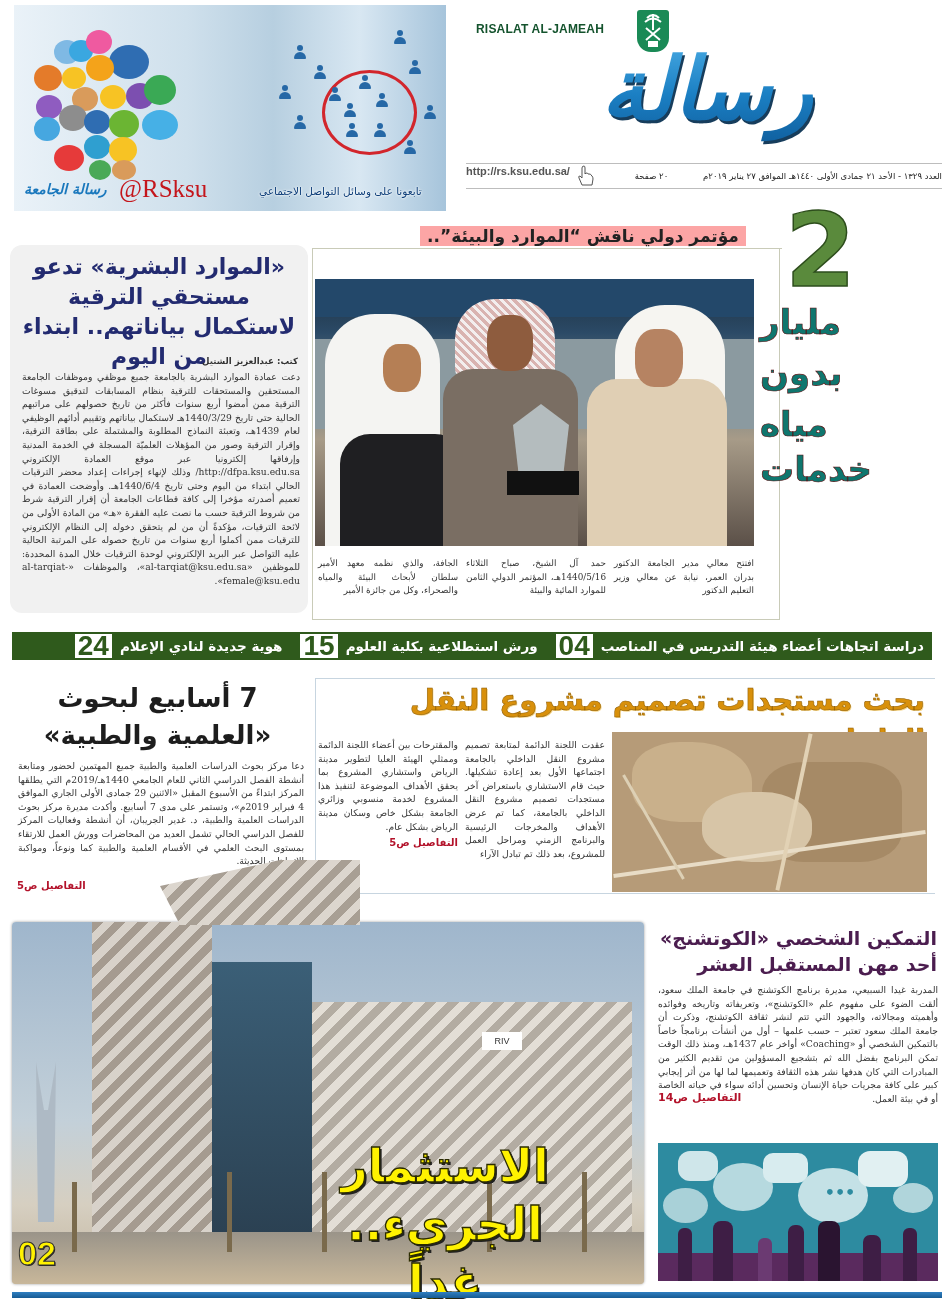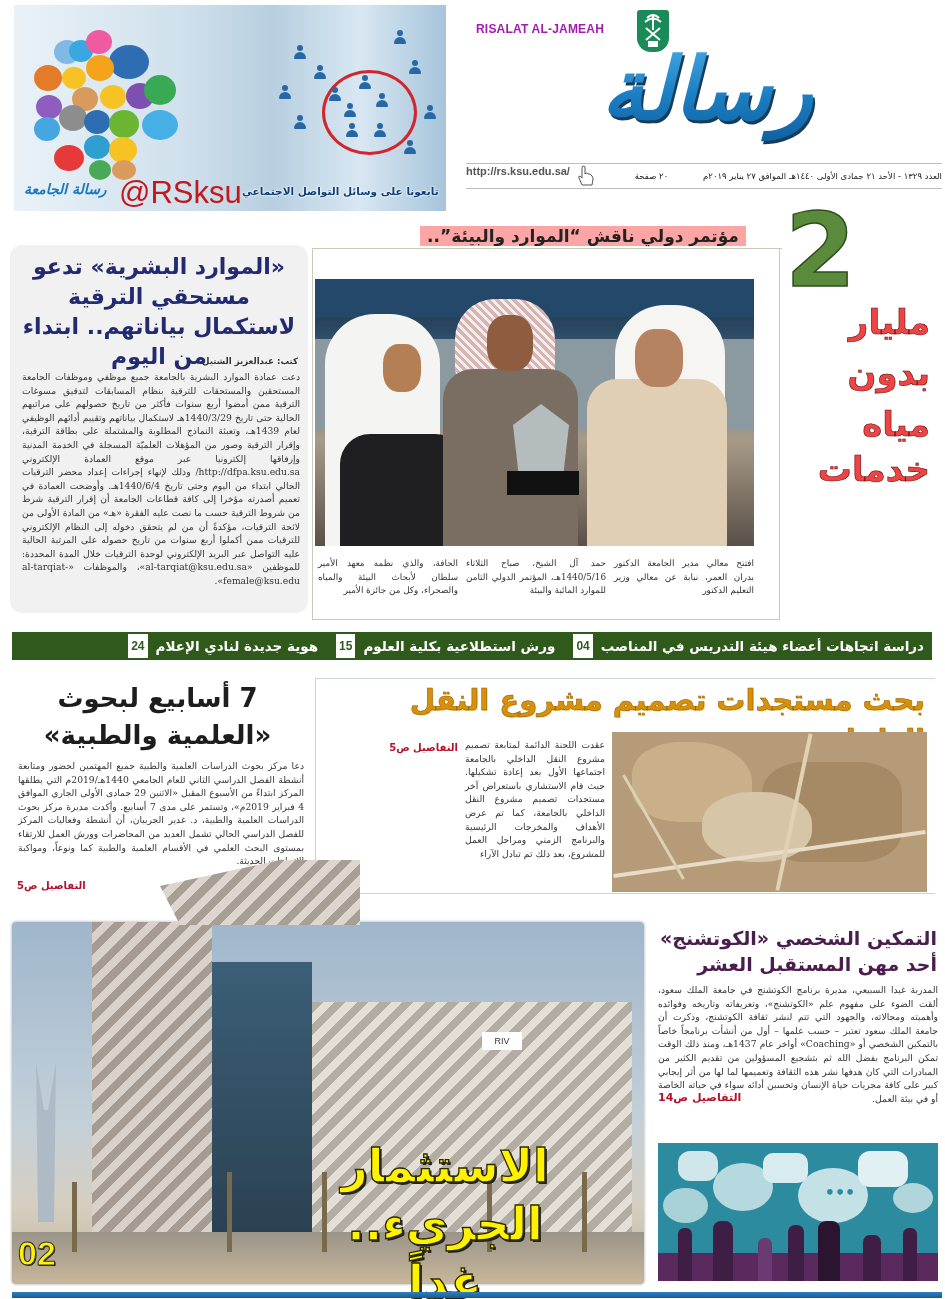--- a/index.html
+++ b/index.html
@@ -3,61 +3,61 @@
 <meta charset="utf-8">
 <style>
   * { box-sizing: border-box; margin: 0; padding: 0; }
   html, body { width: 945px; height: 1299px; background: #ffffff; overflow: hidden; }
   body { position: relative; font-family: "DejaVu Sans", sans-serif; color: #222; }
   .abs { position: absolute; }
   .body-text { font-family: "DejaVu Serif", serif; font-size: 9.2px; line-height: 13.6px; color: #333; text-align: justify; direction: rtl; }
   .details { color: #b3122a; font-size: 10px; font-family: "DejaVu Sans", sans-serif; font-weight: bold; }
 
   
-  #masthead-tag { left: 476px; top: 22px; font-family: "Liberation Sans", sans-serif; font-weight: bold; font-size: 12px; color: #a21caf; letter-spacing: 0.2px; }
+  #masthead-tag { left: 476px; top: 22px; font-family: "Liberation Sans", sans-serif; font-weight: bold; font-size: 12px; color: #14532d; letter-spacing: 0.2px; }
   #logo-word { left: 472px; top: 30px; width: 470px; height: 118px; font-family: "DejaVu Sans", sans-serif; font-weight: bold; font-size: 86px; line-height: 118px; color: #1d83c7; text-align: center; direction: rtl; font-style: italic;
     background: linear-gradient(180deg, #4fb1e8 0%, #1b7fc3 55%, #0f5d9c 100%); -webkit-background-clip: text; background-clip: text; -webkit-text-fill-color: transparent; text-shadow: none; filter: drop-shadow(2px 3px 0 #173d5c); }
   #emblem { left: 637px; top: 10px; width: 32px; height: 42px; background: #1a8a56; border-radius: 3px 3px 14px 14px; }
   #emblem svg { display: block; }
   .rule { height: 1px; background: #bdbdbd; }
   #info-bar { left: 466px; top: 165px; width: 476px; height: 22px; display: flex; align-items: center; justify-content: space-between; direction: rtl; font-size: 8.5px; color: #222; }
   #info-bar .url { font-family: "Liberation Sans", sans-serif; font-weight: bold; font-size: 11px; color: #555; direction: ltr; }
   #hand-icon { width: 18px; height: 22px; margin: 0 6px; }
 
   
   #social-banner { left: 14px; top: 5px; width: 432px; height: 206px; overflow: hidden;
     background: linear-gradient(90deg, #eaf2f8 0%, #cfe0ec 40%, #b7cfe0 60%, #d8e7f2 80%, #a6c4db 100%); }
   .bubble { position: absolute; border-radius: 50%; }
-  #rsksu { left: 105px; top: 170px; font-family: Liberation Sans, sans-serif; font-size: 31px; color: #c4161c; }
-  #follow-text { left: 228px; top: 180px; font-size: 10.5px; font-weight: bold; color: #0f3f7a; direction: rtl; text-shadow: 0 0 2px #fff, 0 0 3px #fff; }
+  #rsksu { left: 105px; top: 170px; font-family: Liberation Serif, serif; font-size: 25px; color: #c4161c; }
+  #follow-text { left: 245px; top: 180px; font-size: 10.5px; font-weight: normal; color: #0f3f7a; direction: rtl; text-shadow: 0 0 2px #fff, 0 0 3px #fff; }
   #banner-mini-logo { left: 10px; top: 176px; font-size: 14px; font-weight: bold; font-style: italic; color: #1a78bd; direction: rtl; }
   #red-circle { left: 308px; top: 65px; width: 95px; height: 85px; border: 3px solid #d2262c; border-radius: 50%; }
   .person { position: absolute; width: 12px; height: 14px; }
   .person::before { content: ""; position: absolute; left: 3px; top: 0; width: 6px; height: 6px; border-radius: 50%; background: #2668a6; }
   .person::after { content: ""; position: absolute; left: 0; top: 7px; width: 12px; height: 7px; border-radius: 6px 6px 1px 1px; background: #2668a6; }
 
   
   #lead-frame { left: 312px; top: 248px; width: 468px; height: 372px; border: 1px solid #c9cbb8; border-top: none; }
   #lead-kicker { left: 420px; top: 226px; width: 326px; font-weight: bold; font-size: 17px; color: #222; direction: rtl; text-align: center; background: #fca5a5; }
   #big-two { left: 785px; top: 200px; font-family: "DejaVu Sans", sans-serif; font-weight: bold; font-size: 102px; line-height: 102px; color: #5a8a3c; -webkit-text-stroke: 1.5px #2d4d1c; }
-  #big-red { left: 760px; top: 300px; width: 170px; text-align: right; direction: rtl; font-weight: bold; font-size: 34px; line-height: 45px; color: #ef4444; -webkit-text-stroke: 0.6px #5e0a0c; }
+  #big-red { left: 760px; top: 300px; width: 170px; text-align: left; direction: rtl; font-weight: bold; font-size: 34px; line-height: 45px; color: #0f766e; -webkit-text-stroke: 0.6px #5e0a0c; }
   #lead-photo { left: 315px; top: 279px; width: 439px; height: 267px; overflow: hidden; background: linear-gradient(180deg, #1c2c3c 0%, #2b4a66 20%, #6c7e86 40%, #a79b88 60%, #5b5048 100%); }
   .figure { position: absolute; }
   #lead-cols { left: 318px; top: 557px; width: 436px; height: 50px; display: flex; direction: rtl; gap: 8px; }
   #lead-cols .col { flex: 1; font-size: 8.8px; line-height: 13.5px; }
 
   
   #hr-box { left: 10px; top: 245px; width: 298px; height: 368px; background: #f1f1f1; border-radius: 12px; }
   #hr-title { left: 16px; top: 252px; width: 286px; text-align: center; direction: rtl; font-weight: bold; font-size: 22px; line-height: 30px; color: #232b70; }
   #hr-byline { left: 18px; top: 356px; width: 280px; direction: rtl; font-weight: bold; font-size: 8.6px; color: #333; }
   #hr-body { left: 22px; top: 370px; width: 278px; }
 
   
   #ticker { left: 12px; top: 632px; width: 920px; height: 28px; background: #2f5a1c; display: flex; direction: rtl; align-items: center; padding: 0 6px; color: #fff; font-weight: bold; font-size: 13.5px; white-space: nowrap; }
-  #ticker .num { font-size: 12px; font-family: "Liberation Sans", sans-serif; font-weight: bold; padding: 0 3px; background: #fff; color: #2f5a1c; margin: 0 6px; line-height: 24px; }
+  #ticker .num { font-size: 28px; font-family: "Liberation Sans", sans-serif; font-weight: bold; padding: 0 3px; background: #fff; color: #2f5a1c; margin: 0 6px; line-height: 24px; }
   #ticker .item { margin: 0 2px; }
 
   
   #transport-frame { left: 315px; top: 678px; width: 620px; height: 216px; border: 1px solid #c7d5e0; border-right: none; border-bottom: 1px solid #c7d5e0; }
   #transport-title { left: 325px; top: 680px; width: 600px; direction: rtl; font-weight: bold; font-size: 29px; line-height: 40px; color: #d8900b; -webkit-text-stroke: 0.5px #8a5a05; text-shadow: 1px 1px 0 #f5d58a; }
   #map-photo { left: 612px; top: 732px; width: 315px; height: 160px; overflow: hidden; background: #b69b78; }
   #transport-col1 { left: 465px; top: 738px; width: 140px; }
   #transport-col2 { left: 318px; top: 738px; width: 140px; }
 
   
@@ -205,20 +205,21 @@
 <div class="abs" id="map-photo">
   <div class="figure" style="left:20px;top:10px;width:120px;height:80px;background:#c9b08b;border-radius:40% 50% 30% 40%;"></div>
   <div class="figure" style="left:150px;top:30px;width:140px;height:100px;background:#a68a66;border-radius:30%;"></div>
   <div class="figure" style="left:90px;top:60px;width:110px;height:70px;background:#d7c5a7;border-radius:45%;"></div>
   <div class="figure" style="left:0;top:120px;width:315px;height:4px;background:#e8dcc6;transform:rotate(-8deg);"></div>
   <div class="figure" style="left:180px;top:0;width:4px;height:160px;background:#e2d2b5;transform:rotate(12deg);"></div>
   <div class="figure" style="left:40px;top:35px;width:3px;height:120px;background:#ddd0b5;transform:rotate(-30deg);"></div>
 </div>
 <div class="abs body-text" id="transport-col1">عقدت اللجنة الدائمة لمتابعة تصميم مشروع النقل الداخلي بالجامعة اجتماعها الأول بعد إعادة تشكيلها. حيث قام الاستشاري باستعراض آخر مستجدات تصميم مشروع النقل الداخلي بالجامعة، كما تم عرض الأهداف والمخرجات الرئيسية والبرنامج الزمني ومراحل العمل للمشروع، بعد ذلك تم تبادل الآراء</div>
 <div class="abs" id="transport-col2" style="direction:rtl;">
+  <div class="body-text">والمقترحات بين أعضاء اللجنة الدائمة وممثلي الهيئة العليا لتطوير مدينة الرياض واستشاري المشروع بما يحقق الأهداف الموضوعة لتنفيذ هذا المشروع لخدمة منسوبي وزائري الجامعة بشكل خاص وسكان مدينة الرياض بشكل عام.</div>
   <div class="details" style="margin-top:4px;">التفاصيل ص5</div>
 </div>
 
 <div class="abs" id="weeks-title">7 أسابيع لبحوث «العلمية والطبية»</div>
 <div class="abs body-text" id="weeks-body">دعا مركز بحوث الدراسات العلمية والطبية جميع المهتمين لحضور ومتابعة أنشطة الفصل الدراسي الثاني للعام الجامعي 1440هـ/2019م التي يطلقها المركز ابتداءً من الأسبوع المقبل «الاثنين 29 جمادى الأولى الجاري الموافق 4 فبراير 2019م»، وتستمر على مدى 7 أسابيع. وأكدت مديرة مركز بحوث الدراسات العلمية والطبية، د. غدير الجريبان، أن أنشطة وفعاليات المركز للفصل الدراسي الحالي تشمل العديد من المحاضرات وورش العمل للارتقاء بمستوى البحث العلمي في الأقسام العلمية والطبية كما ونوعاً، ومواكبة الاتجاهات الحديثة.</div>
 <div class="abs details" id="weeks-details">التفاصيل ص5</div>
 
 <div class="abs" id="building-photo">
 
   <div class="figure" style="left:24px;top:140px;width:20px;height:160px;background:#aebac5;clip-path:polygon(0 0,40% 30%,60% 30%,100% 0,90% 100%,10% 100%);"></div>

